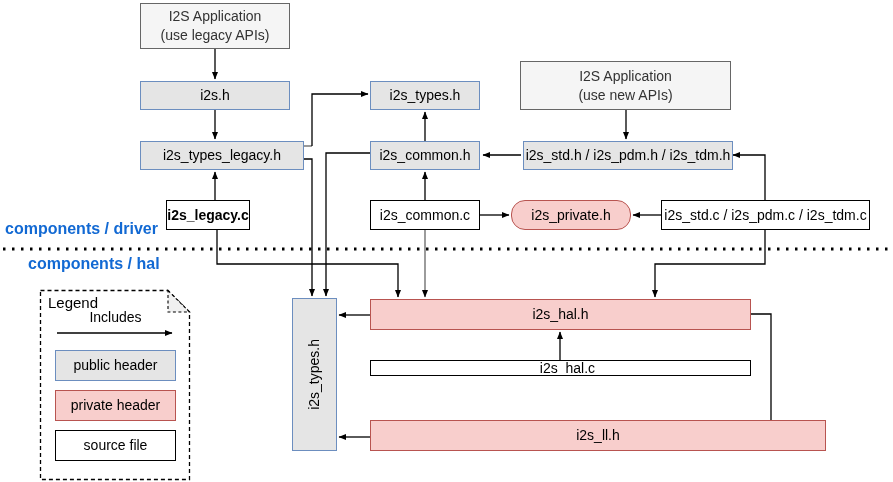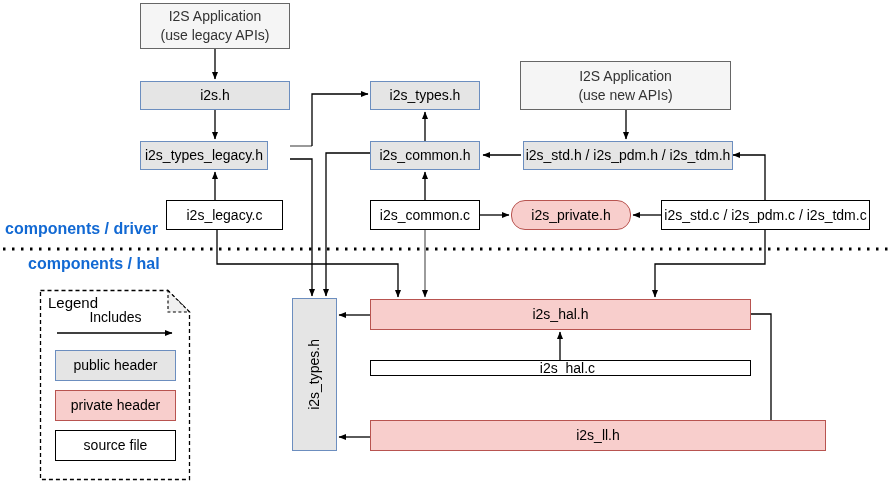--- a/index.html
+++ b/index.html
@@ -71,23 +71,23 @@
 
   <div class="node gray" style="left:140px;top:3px;width:150px;height:46px;">
     <div>
       <div>I2S Application</div>
       <div>(use legacy APIs)</div>
     </div>
   </div>
 
   <div class="node blue" style="left:140px;top:81px;width:150px;height:29px;">i2s.h</div>
 
-  <div class="node blue" style="left:140px;top:141px;width:128px;height:29px;">i2s_types_legacy.h</div>
+  <div class="node blue" style="left:140px;top:141px;width:164px;height:29px;">i2s_types_legacy.h</div>
 
-  <div class="node white" style="left:166px;top:200px;width:117px;height:30px;">i2s_legacy.c</div>
+  <div class="node white" style="left:166px;top:200px;width:84px;height:30px;font-weight:bold;">i2s_legacy.c</div>
 
   <div class="node blue" style="left:370px;top:81px;width:110px;height:29px;">i2s_types.h</div>
 
   <div class="node blue" style="left:370px;top:141px;width:110px;height:29px;">i2s_common.h</div>
 
   <div class="node white" style="left:370px;top:200px;width:110px;height:30px;">i2s_common.c</div>
 
   <div class="node pink" style="left:511px;top:200px;width:120px;height:30px;border-radius:14px;">i2s_private.h</div>
 
   <div class="node gray" style="left:520px;top:61px;width:211px;height:49px;">

